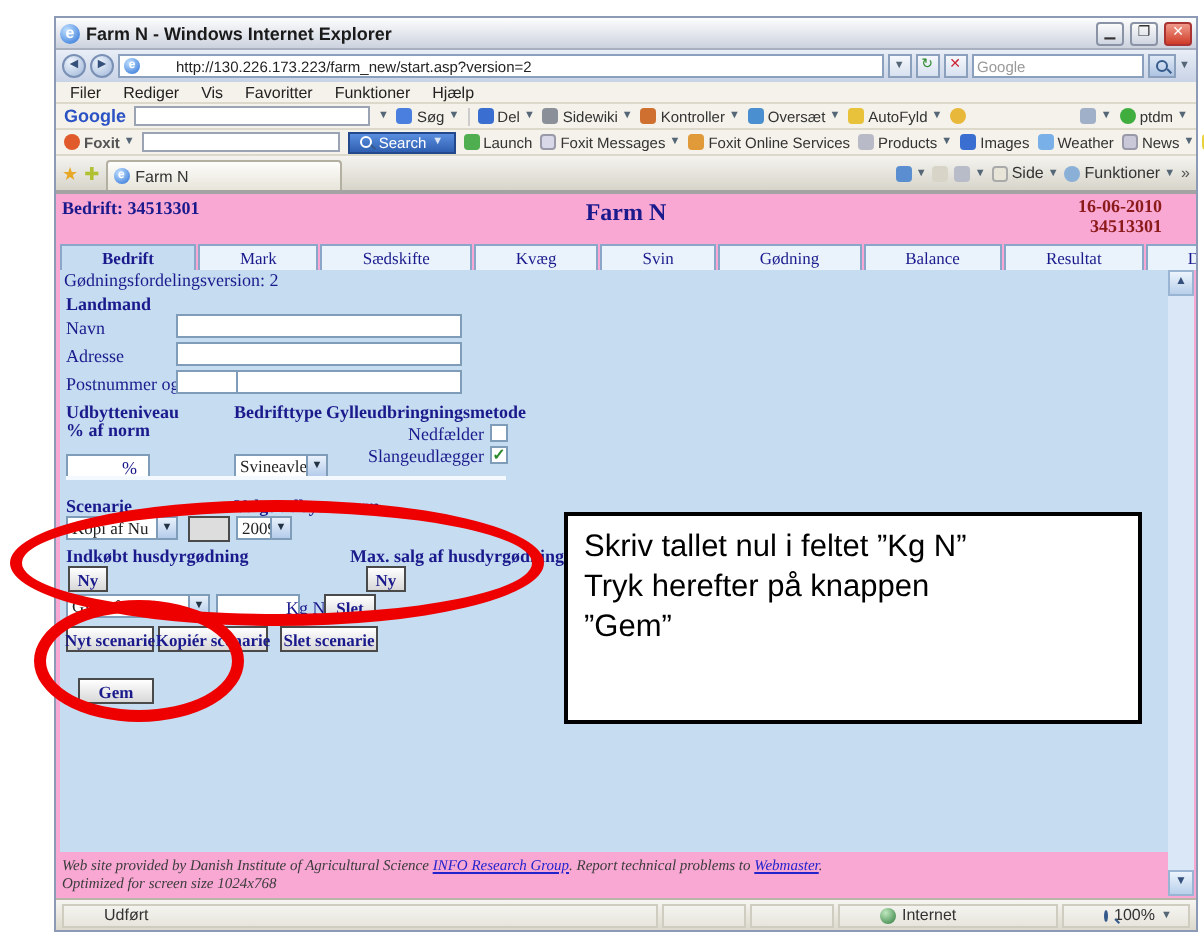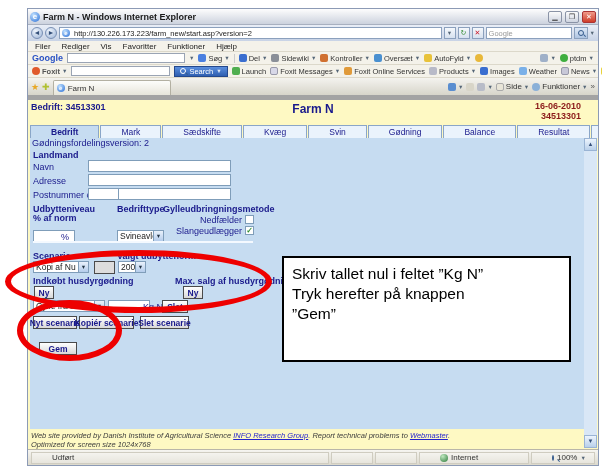--- a/index.html
+++ b/index.html
@@ -17,21 +17,21 @@
             font-size:7px; line-height:10px; color:#333; background:linear-gradient(#fbfbfb,#cfd5e1); }
   .winbtn.close { background:linear-gradient(#f09a8a,#cf3c28); color:#fff; border-color:#a33; }
   .ieicon { width:10px; height:10px; border-radius:50%; background:radial-gradient(circle at 35% 30%,#bfe0ff,#2a6fd6);
             color:#fff; font-size:8px; font-weight:bold; line-height:10px; text-align:center; }
 
   
   .addrow { height:16px; background:linear-gradient(#e9eef7,#c8d3e6); display:flex; align-items:center; gap:2px; padding:0 3px; }
   .navbtn { width:12px; height:12px; border-radius:50%; border:1px solid #7a90b5; color:#35507a;
             background:radial-gradient(circle at 35% 30%,#eef4fc,#9fb6d8); font-size:7px; line-height:10px; text-align:center; }
   .urlbox { flex:1; height:12px; background:#fff; border:1px solid #8ba0bd; display:flex; align-items:center;
-            gap:4px; padding:0 2px; font-size:7.5px; color:#222; white-space:nowrap; overflow:hidden; }
+            gap:18px; padding:0 2px; font-size:7.5px; color:#222; white-space:nowrap; overflow:hidden; }
   .sqbtn { width:12px; height:12px; border:1px solid #8ba0bd; background:linear-gradient(#f5f8fc,#d7e1ef);
            font-size:7px; text-align:center; line-height:10px; }
   .sfield { width:86px; height:12px; background:#fff; border:1px solid #8ba0bd; font-size:7.5px; color:#999;
             display:flex; align-items:center; padding:0 2px; }
   .gobtn { width:14px; height:12px; border:1px solid #8ba0bd; background:linear-gradient(#dfe9f6,#aec4e2);
            display:flex; align-items:center; justify-content:center; }
 
   .magicon { width:6px; height:6px; border:1.3px solid #345a8c; border-radius:50%; position:relative; display:inline-block; }
   .magicon::after { content:""; position:absolute; left:4px; top:4px; width:3px; height:1.3px; background:#345a8c; transform:rotate(45deg); }
 
@@ -55,22 +55,22 @@
 
   
   .tabrow { height:17px; background:linear-gradient(#f4f3ef,#d7d5ca); display:flex; align-items:center;
             gap:3px; padding:0 3px; font-size:8px; color:#333; }
   .tab { width:118px; height:15px; margin-top:2px; background:linear-gradient(#fdfdfb,#e7e5da);
          border:1px solid #b3b0a2; border-bottom:none; border-radius:2px 2px 0 0;
          display:flex; align-items:center; gap:3px; padding:0 3px; }
   .star { color:#e8a825; font-size:9px; }
 
   
-  .viewport { position:relative; flex:1; background:#fef9c3; border-top:5px solid #a3a3a3; overflow:hidden;
-              color:#1a1a8c; }
+  .viewport { position:relative; flex:1; background:#f9a8d4; border-top:2px solid #a3a3a3; overflow:hidden;
+              color:#1a1a8c;font-family:Liberation Serif, serif; }
   .vh-left { position:absolute; left:3px; top:2px; font-size:9px; font-weight:bold; }
   .vh-title { position:absolute; left:0; right:0; top:2px; text-align:center; font-size:12px; font-weight:bold; }
   .vh-right { position:absolute; right:17px; top:1px; text-align:right; font-size:9px; font-weight:bold;
               color:#8b1a1a; line-height:1.15; }
   .kopi { position:absolute; left:3px; top:30px; font-size:9px; font-weight:bold; }
   .tabstrip { position:absolute; left:2px; top:25px; height:13px; display:flex; font-size:8.5px; }
   .ptab { border:1px solid #8aa6c8; border-bottom:none; padding:0 20px; margin-right:1px;
           display:flex; align-items:center; background:#eaf3fc; }
   .ptab.active { background:#c6dcf1; font-weight:bold; }
 

